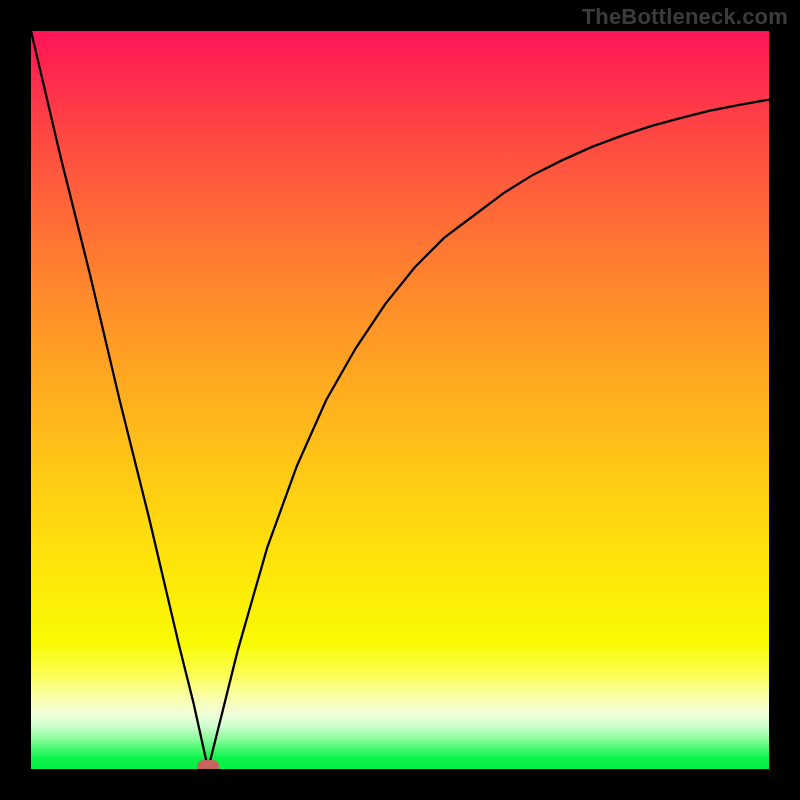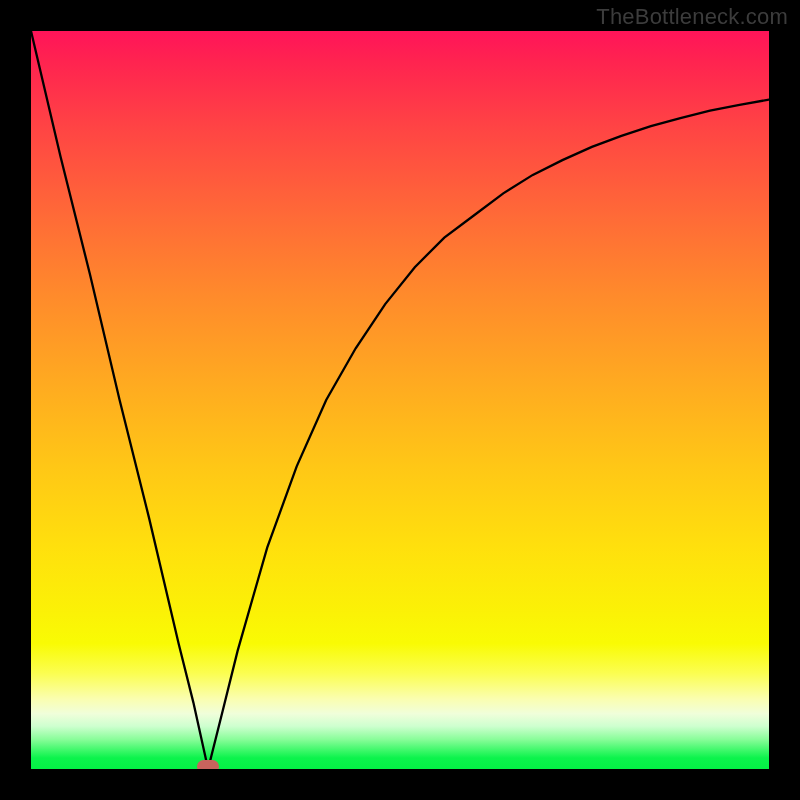--- a/index.html
+++ b/index.html
@@ -56,21 +56,21 @@
     height: 13px;
     border-radius: 7px;
     background: #c9635d;
   }
   .watermark {
     position: absolute;
     top: 4px;
     right: 12px;
     color: #3c3c3c;
     font-size: 22px;
-    font-weight: 400;
+    font-weight: 700;
     letter-spacing: 0.2px;
   }
 </style>
 </head>
 <body>
 
 <div class="frame">
   <div class="gradient"></div>
   <svg class="curve-svg" viewBox="0 0 738 738" preserveAspectRatio="none">
     <path fill="none" stroke="#000" stroke-width="2.3" stroke-linecap="round" d="M0.0 0.0 L29.5 125.5 L59.0 243.5 L88.6 369.0 L118.1 487.1 L147.6 612.5 L162.4 671.6 L177.1 738.0 L191.9 679.0 L206.6 619.9 L236.2 516.6 L265.7 435.4 L295.2 369.0 L324.7 317.3 L354.2 273.1 L383.8 236.2 L413.3 206.6 L442.8 184.5 L472.3 162.4 L501.8 143.9 L531.4 129.1 L560.9 115.9 L590.4 104.8 L619.9 95.2 L649.4 87.1 L679.0 79.7 L708.5 73.8 L738.0 68.6"></path>

